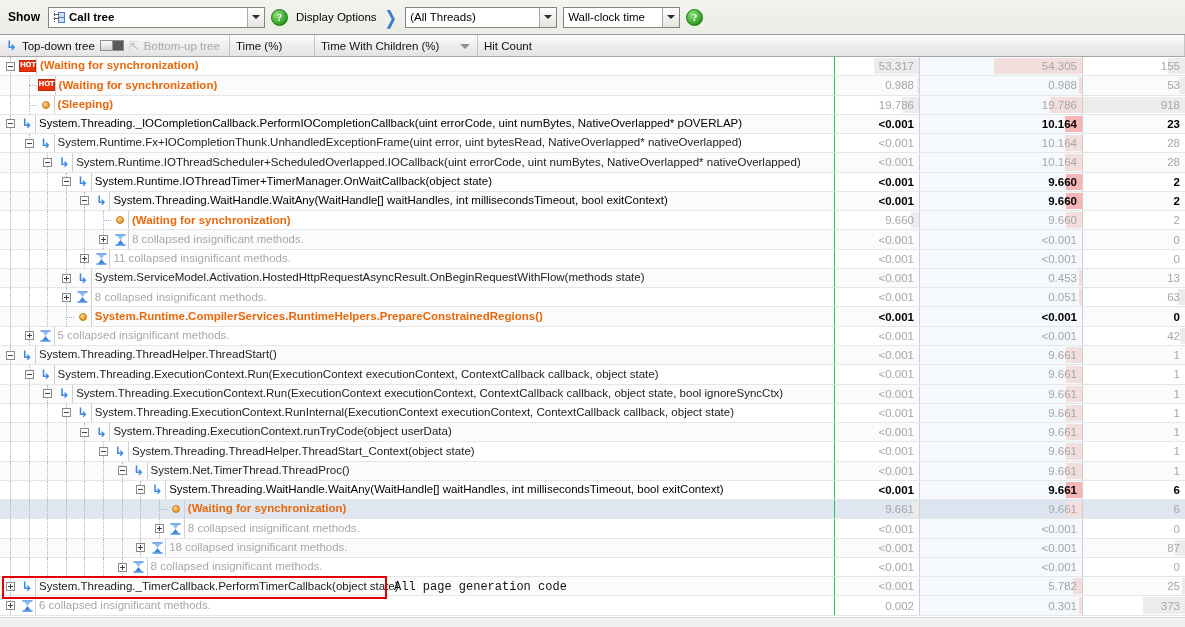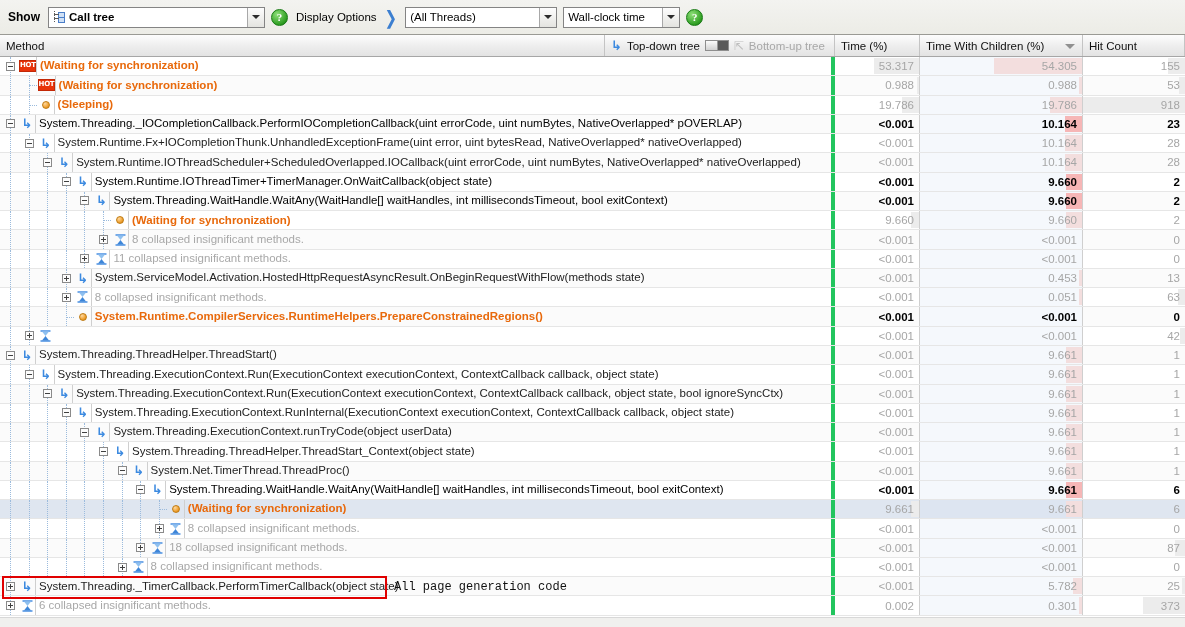--- a/index.html
+++ b/index.html
@@ -105,21 +105,21 @@
   .row{
     height:19.28px;box-sizing:border-box;display:flex;
     border-bottom:1px solid #e6e6e6;position:relative;
   }
   .row.alt{background:#fbfbfb;}
   .row.sel{background:#dfe6f0;}
   .row.sel .c-method{background:#dfe6f0;}
 
   .c-method{
     flex:0 0 835px;box-sizing:border-box;position:relative;
-    display:flex;align-items:center;border-right:4px solid #22c55e;
+    display:flex;align-items:center;border-right:1px solid #22c55e;
     overflow:hidden;white-space:nowrap;
   }
   .c-num{
     box-sizing:border-box;position:relative;display:flex;align-items:center;
     justify-content:flex-end;padding-right:5px;border-right:1px solid #cfcfcf;
     overflow:hidden;white-space:nowrap;
   }
   .c-time{flex:0 0 85px;}
   .c-twc{flex:0 0 163px;background:#f5f8fc;}
   .c-hit{flex:1;border-right:none;}
@@ -233,23 +233,20 @@
       <div class="val">Wall-clock time</div>
       <span class="arrow">
           <i></i>
         </span>
     </div>
 
     <span class="help-icon">?</span>
   </div>
 
   <div class="colhead">
-    <div class="cell ch-method">
-      <span>Method</span>
-    </div>
     <div class="cell ch-toggle">
       <span class="td-arrow">↳</span>
       <span>Top-down tree</span>
       <span class="toggle-sw">
         <span class="knob"></span>
           <span class="fill"></span>
       </span>
       <span class="bu-arrow">⇱</span>
       <span class="bu-label">Bottom-up tree</span>
     </div>
@@ -670,20 +667,21 @@
           <span style="position: absolute; inset: 0px 0px 0px 37.6px; display: flex; align-items: center;">
             <span class="icon-wrap">
               <span class="ico-hour">
                 <svg width="11" height="12" viewBox="0 0 11 12">
                   <path d="M1 1 H10 M1 11 H10" stroke="#4a90e2" stroke-width="1.4" stroke-linecap="round"></path>
                   <path d="M2 1.5 L9 1.5 L5.5 6 Z" fill="#8fc0ef"></path>
                   <path d="M2 10.5 L9 10.5 L5.5 6 Z" fill="#3d85d8"></path>
                 </svg>
               </span>
             </span>
+            <span class="mtext m-gray">5 collapsed insignificant methods.</span>
           </span>
         </div>
         <div class="c-num c-time">
           <span class="numtxt dim">&lt;0.001</span>
         </div>
         <div class="c-num c-twc">
           <span class="numtxt dim">&lt;0.001</span>
         </div>
         <div class="c-num c-hit">
           <span class="bar bar-hit" style="width: 5%;"></span>

